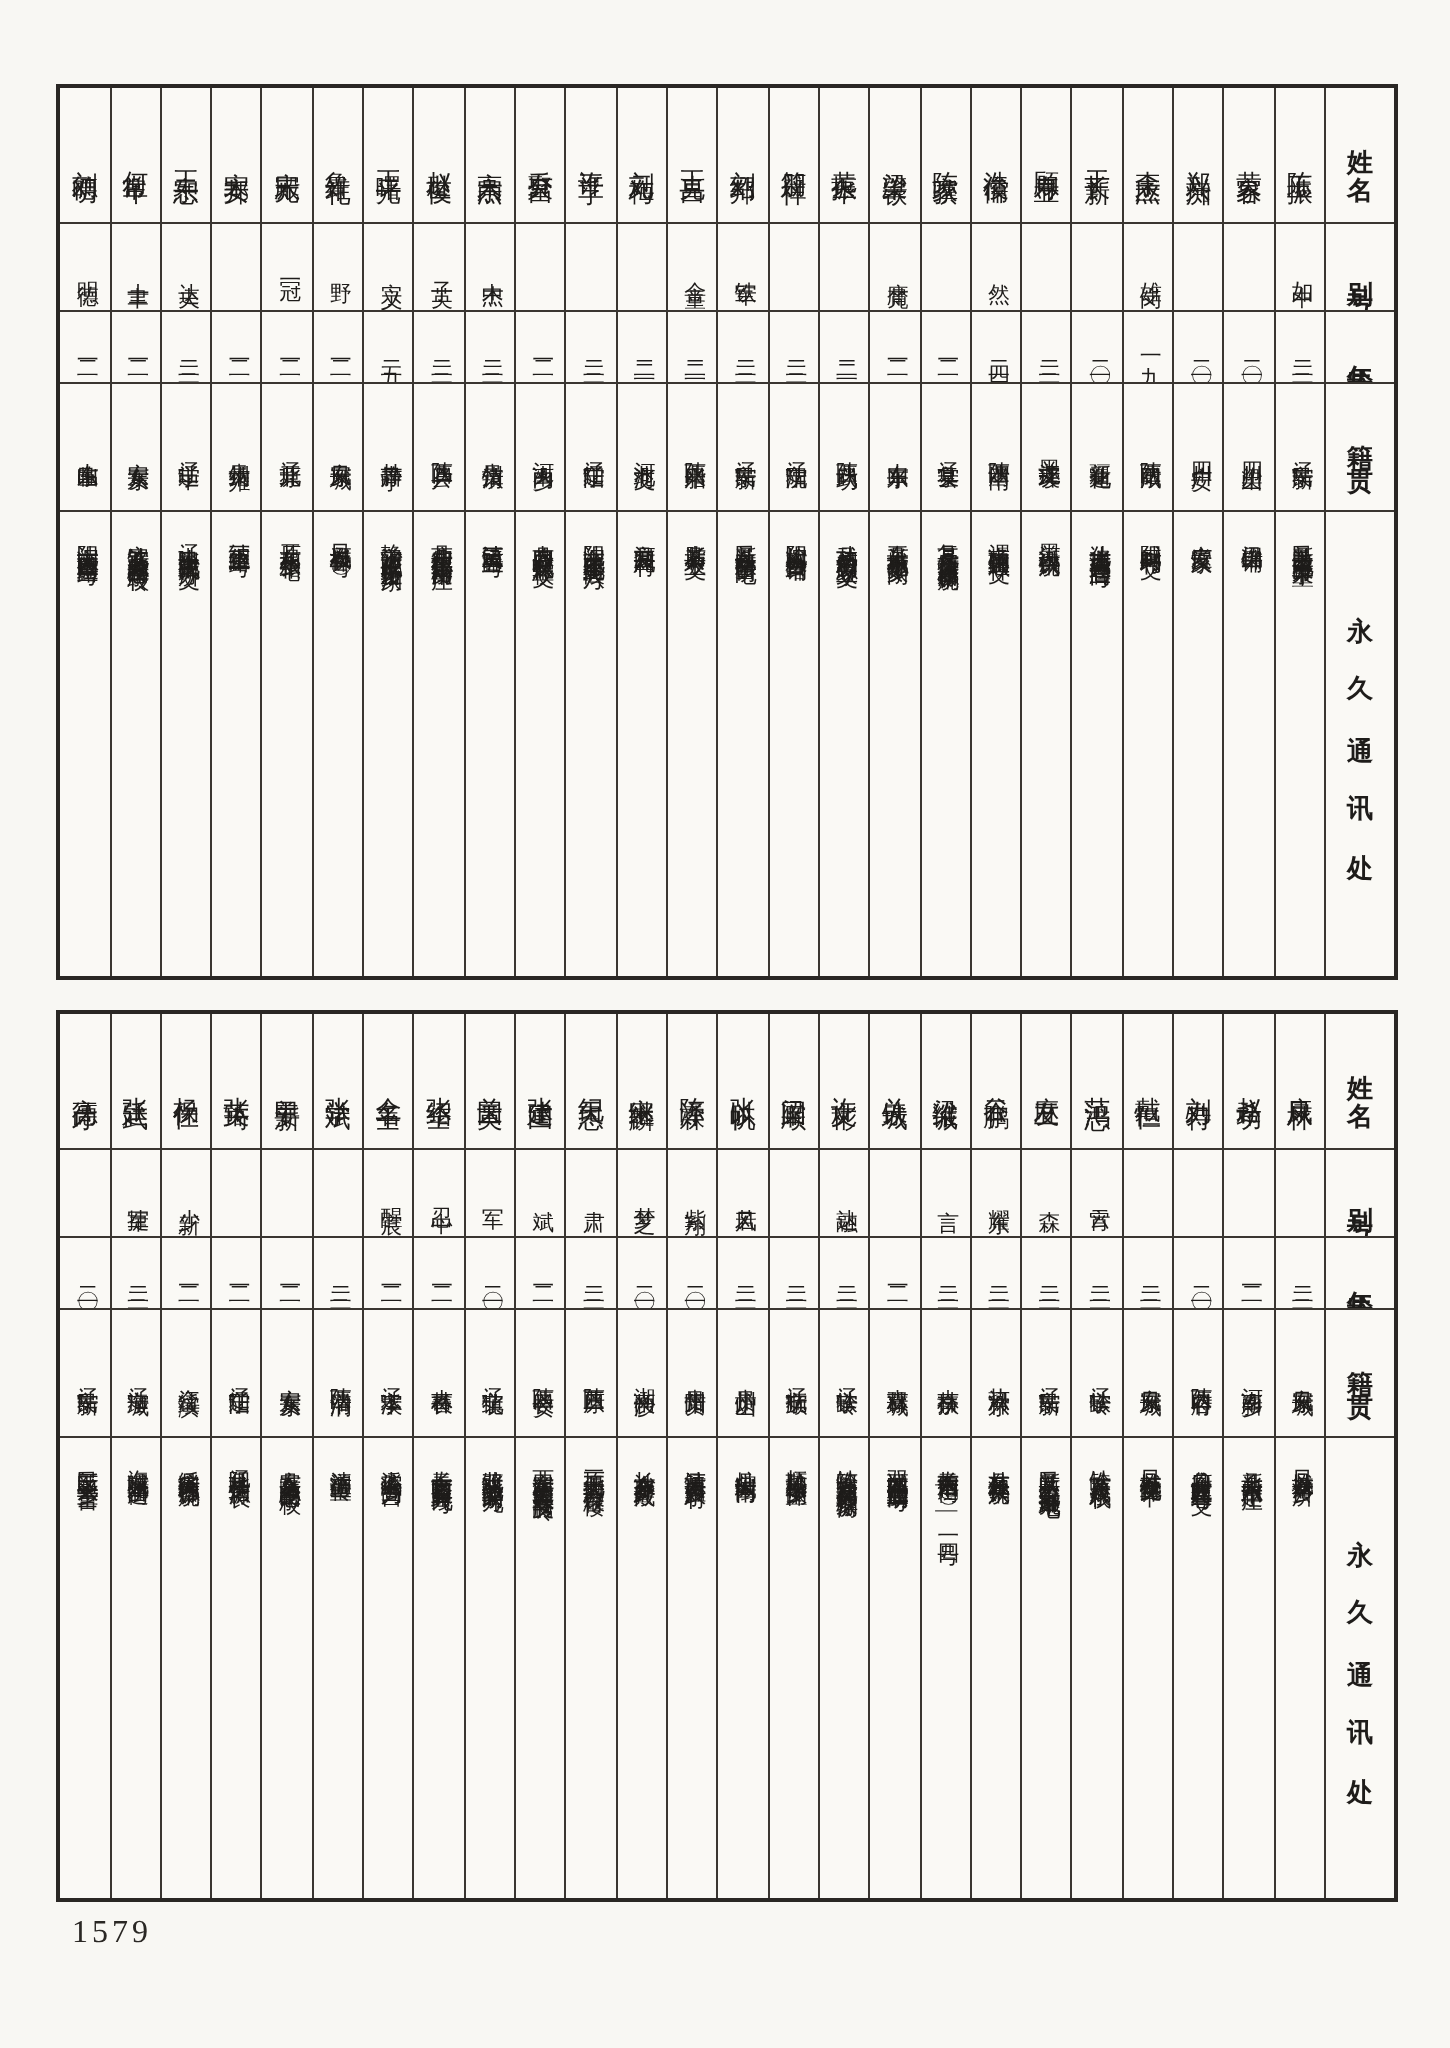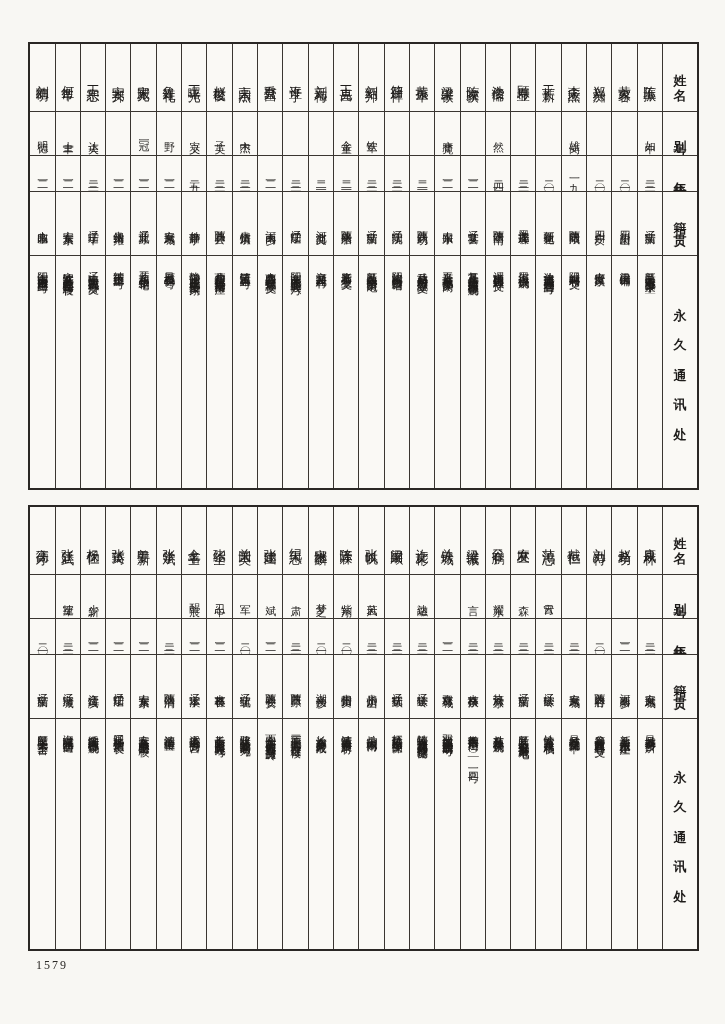--- a/index.html
+++ b/index.html
@@ -64,21 +64,21 @@
   .header-col .alias-cell .vtext  { letter-spacing: 4px; }
   .header-col .age-cell .vtext    { letter-spacing: 2px; }
   .header-col .native-cell .vtext { letter-spacing: 12px; }
   .header-col .addr-cell          { align-items: center; padding-top: 0; }
   .header-col .addr-cell .vtext   { letter-spacing: 30px; }
 
   .page-number {
     position: absolute;
     left: 36px;
     top: 958px;
-    font-size: 12px;
+    font-size: 16px;
     letter-spacing: 2px;
     color: #2a2724;
     font-family: "Liberation Serif", "DejaVu Serif", serif;
   }
 </style>
 </head>
 <body>
 
 <div class="page">
 

